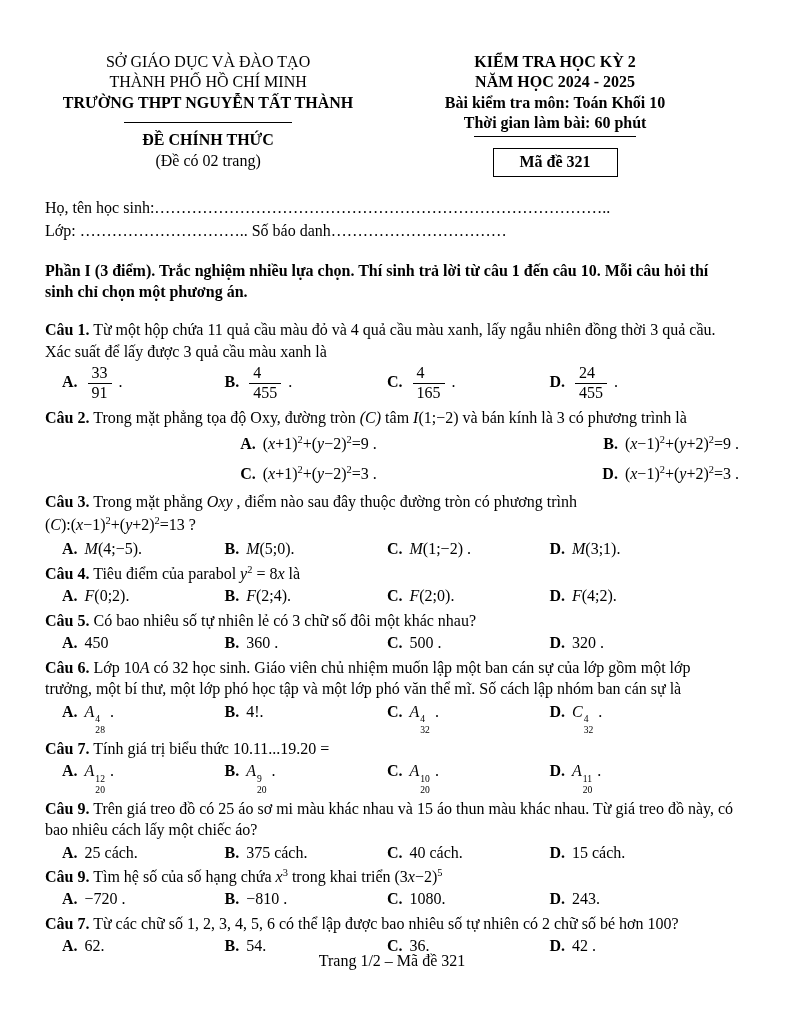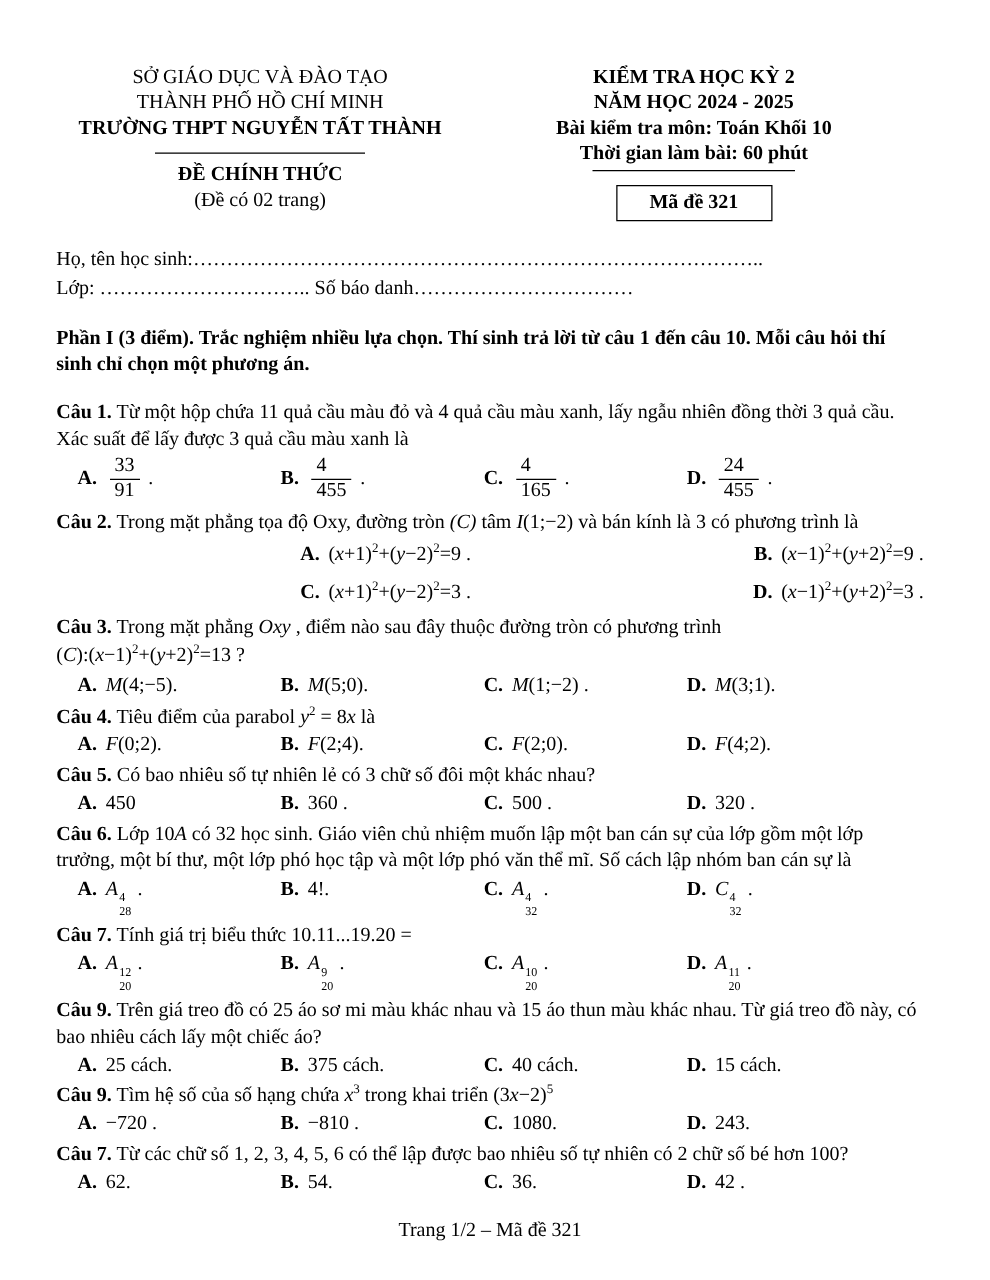--- a/index.html
+++ b/index.html
@@ -34,21 +34,21 @@
   .opts2 .opt { padding:4px 0; }
   .opt b { margin-right:7px; }
   
   .frac { display:inline-flex; flex-direction:column; text-align:left; vertical-align:middle; margin:1px 3px; }
   .frac span { display:block; padding:0 4px; line-height:1.18; }
   .frac span:first-child { border-bottom:1.2px solid #000; }
   sup { font-size:0.65em; line-height:0; }
   .ss { display:inline-flex; flex-direction:column; align-items:flex-start;
         font-size:0.6em; line-height:1.15; vertical-align:-0.55em; margin:0 1px; }
   
-  .footer { position:absolute; left:0; right:0; top:976px; text-align:center; }
+  .footer { position:absolute; left:0; right:0; top:952px; text-align:center; }
 </style>
 </head>
 <body>
 
 <div class="page">
 
   <header class="hdr">
     <div class="hdr-left">
       <div>SỞ GIÁO DỤC VÀ ĐÀO TẠO</div>
       <div>THÀNH PHỐ HỒ CHÍ MINH</div>

